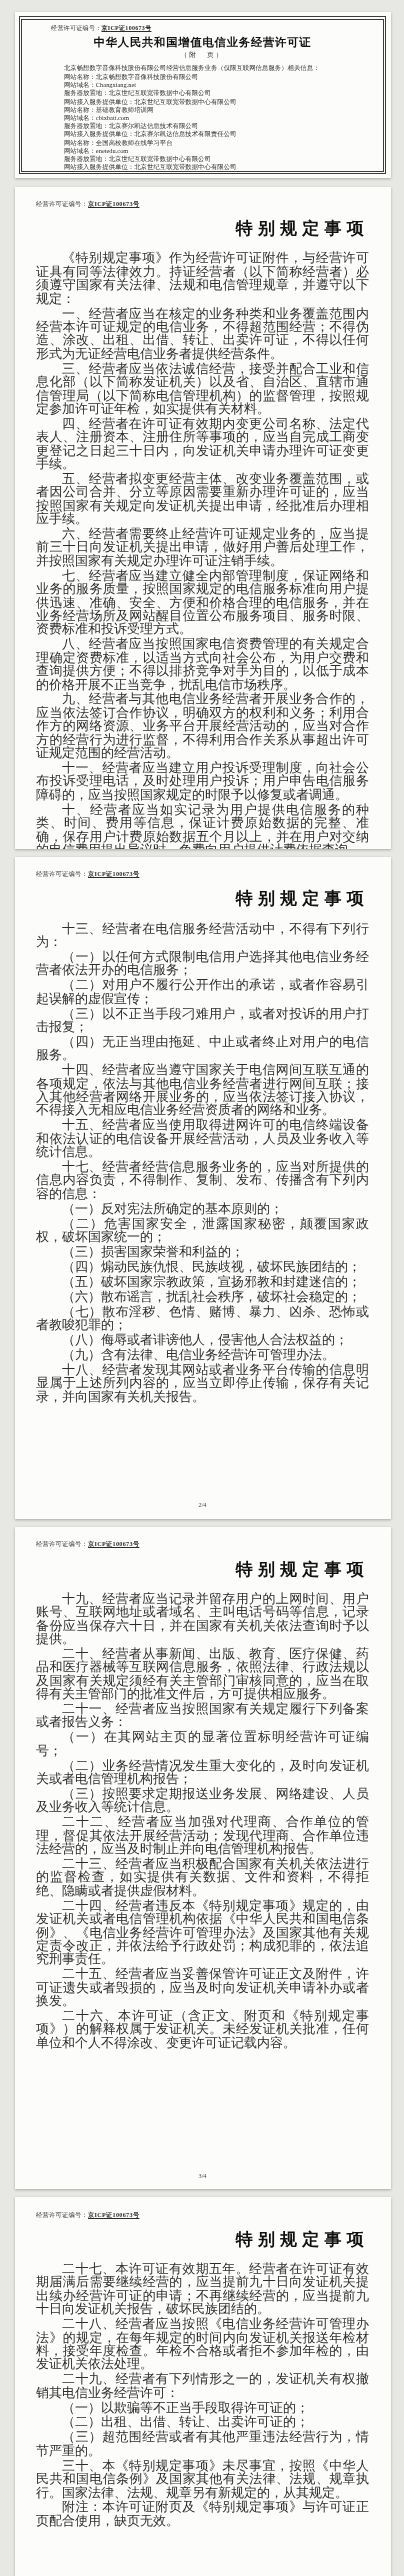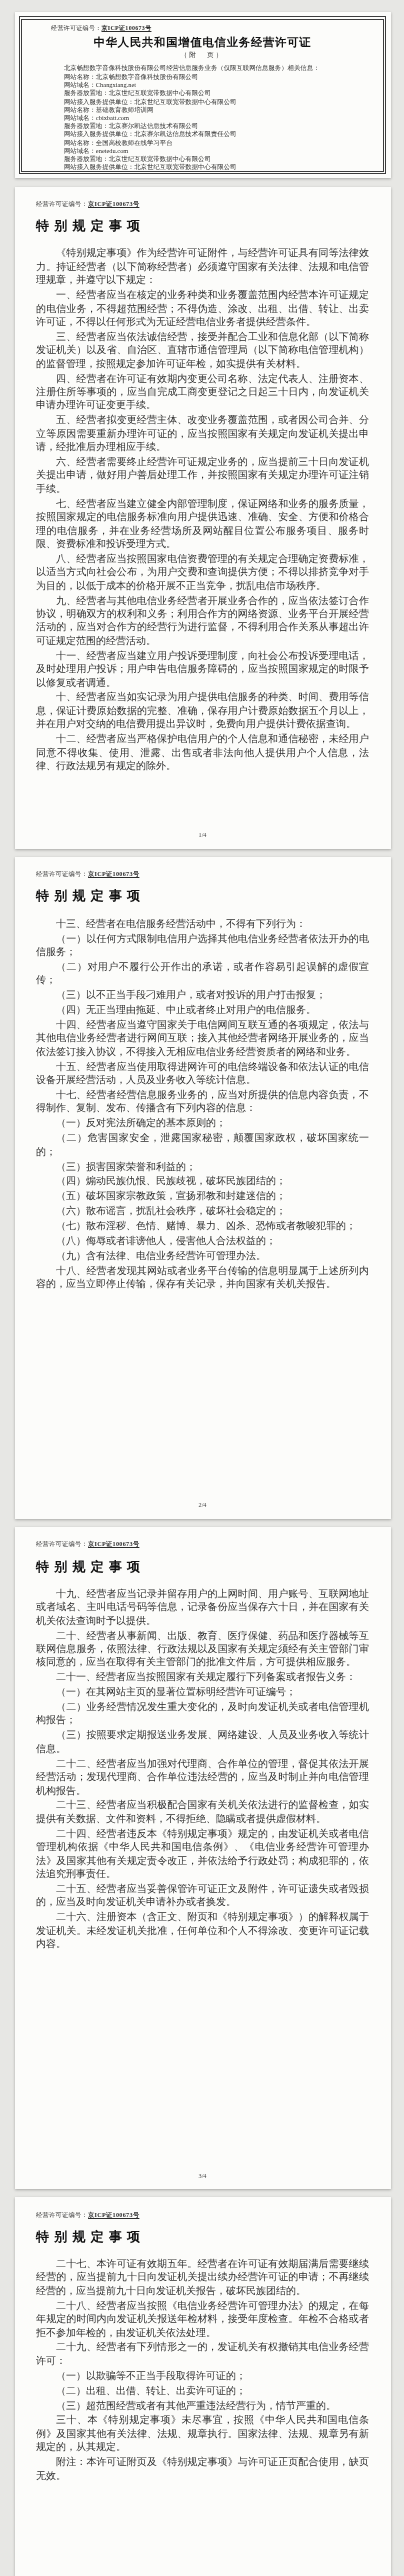--- a/index.html
+++ b/index.html
@@ -29,24 +29,24 @@
   }
   .cert-subtitle { text-align:center; font-size:6.7px; letter-spacing:2.1px; margin:1px 0 4.1px; }
   .cert-body { font-size:6.4px; line-height:8.2px; text-align:justify; }
   .cert-body .intro { text-indent:2em; margin-bottom:0.5px; }
   .info-lines .info-line { padding-left:2em; }
 
   
   .page.prov { height:662px; padding:13.4px 21.6px 0; overflow:hidden; }
   .prov-header { font-size:6.2px; }
   .prov-title {
-    text-align:left; font-size:13px; font-weight:bold;
+    text-align:right; font-size:17px; font-weight:bold;
     letter-spacing:5.2px; margin:8.2px 0 11.3px; color:#111;
   }
-  .prov-body { font-size:10px; line-height:13.4px; text-align:justify; }
+  .prov-body { font-size:13px; line-height:13.4px; text-align:justify; }
   .prov-body .provision-paragraph { text-indent:2em; margin-bottom:1.5px; }
   .page-footer {
     position:absolute; bottom:10.3px; left:0; right:0;
     text-align:center; font-size:6.2px; color:#444;
   }
 </style>
 </head>
 <body>
 
 <div class="stage">
@@ -139,21 +139,21 @@
         <div class="provision-paragraph">十九、经营者应当记录并留存用户的上网时间、用户账号、互联网地址或者域名、主叫电话号码等信息，记录备份应当保存六十日，并在国家有关机关依法查询时予以提供。</div>
         <div class="provision-paragraph">二十、经营者从事新闻、出版、教育、医疗保健、药品和医疗器械等互联网信息服务，依照法律、行政法规以及国家有关规定须经有关主管部门审核同意的，应当在取得有关主管部门的批准文件后，方可提供相应服务。</div>
         <div class="provision-paragraph">二十一、经营者应当按照国家有关规定履行下列备案或者报告义务：</div>
         <div class="provision-paragraph">（一）在其网站主页的显著位置标明经营许可证编号；</div>
         <div class="provision-paragraph">（二）业务经营情况发生重大变化的，及时向发证机关或者电信管理机构报告；</div>
         <div class="provision-paragraph">（三）按照要求定期报送业务发展、网络建设、人员及业务收入等统计信息。</div>
         <div class="provision-paragraph">二十二、经营者应当加强对代理商、合作单位的管理，督促其依法开展经营活动；发现代理商、合作单位违法经营的，应当及时制止并向电信管理机构报告。</div>
         <div class="provision-paragraph">二十三、经营者应当积极配合国家有关机关依法进行的监督检查，如实提供有关数据、文件和资料，不得拒绝、隐瞒或者提供虚假材料。</div>
         <div class="provision-paragraph">二十四、经营者违反本《特别规定事项》规定的，由发证机关或者电信管理机构依据《中华人民共和国电信条例》、《电信业务经营许可管理办法》及国家其他有关规定责令改正，并依法给予行政处罚；构成犯罪的，依法追究刑事责任。</div>
         <div class="provision-paragraph">二十五、经营者应当妥善保管许可证正文及附件，许可证遗失或者毁损的，应当及时向发证机关申请补办或者换发。</div>
-        <div class="provision-paragraph">二十六、注册资本（含正文、附页和《特别规定事项》）的解释权属于发证机关。未经发证机关批准，任何单位和个人不得涂改、变更许可证记载内容。</div>
+        <div class="provision-paragraph">二十六、本许可证（含正文、附页和《特别规定事项》）的解释权属于发证机关。未经发证机关批准，任何单位和个人不得涂改、变更许可证记载内容。</div>
       </div>
     <div class="page-footer">3/4</div>
   </div>
 
   <div class="page prov">
     <div class="prov-header license-line">
       <span>经营许可证编号：</span><span class="license-number">京ICP证100673号</span>
     </div>
     <div class="prov-title">特别规定事项</div>
     <div class="prov-body">

